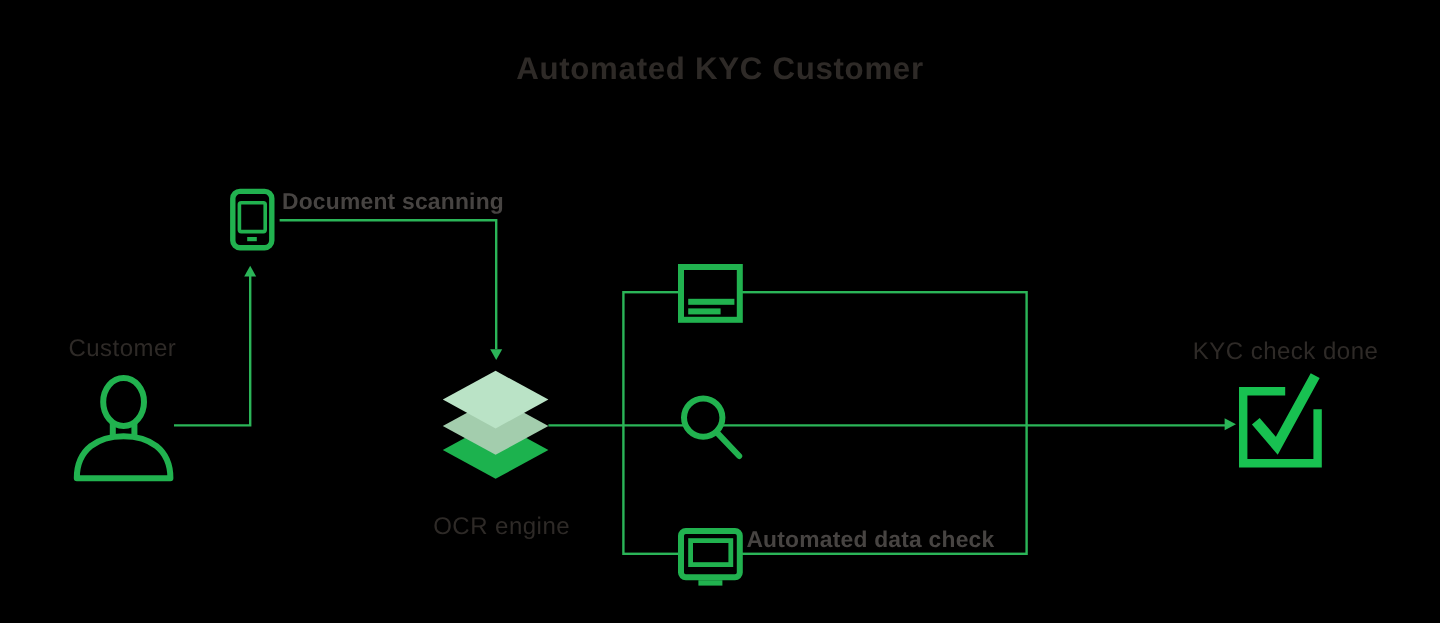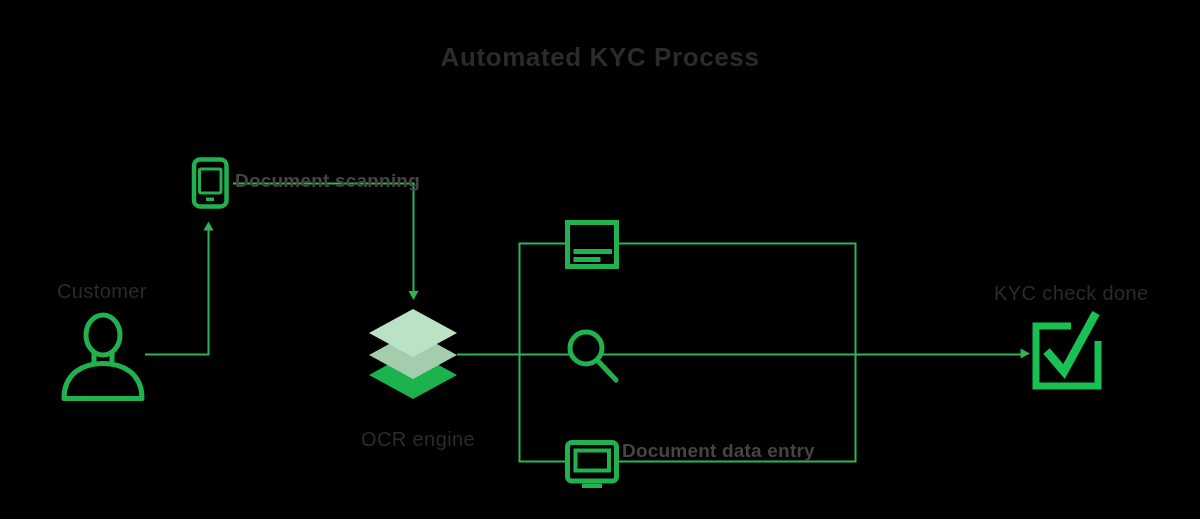--- a/index.html
+++ b/index.html
@@ -11,21 +11,21 @@
   .lbl{position:absolute;white-space:nowrap;line-height:1;}
   .title{
     left:0;top:44px;width:1200px;text-align:center;
     font-size:26px;font-weight:bold;color:#2e2a27;letter-spacing:.6px;
   }
   .node-lbl{font-size:20px;font-weight:normal;color:#2e2a27;letter-spacing:.4px;}
   .step-lbl{font-size:19px;font-weight:bold;color:#474442;letter-spacing:.2px;}
   .lbl-customer{left:57px;top:281px;}
   .lbl-ocr{left:361px;top:429px;}
   .lbl-kyc{left:994px;top:283px;}
-  .lbl-docscan{left:235px;top:159px;margin-top:12px;}
+  .lbl-docscan{left:235px;top:159px;}
   .lbl-dataext{left:622px;top:221px;}
   .lbl-crosscheck{left:621px;top:329px;}
   .lbl-dataentry{left:622px;top:441px;}
 </style>
 </head>
 <body>
 
 <div class="canvas">
 
   <svg width="1200" height="519" viewBox="0 0 1200 519">
@@ -80,26 +80,26 @@
       <rect x="575.5" y="450.5" width="33.5" height="20" fill="none" stroke="#21b24f" stroke-width="4"></rect>
       <rect x="582" y="483.5" width="20" height="4.5" fill="#21b24f"></rect>
     </g>
 
     <g fill="none" stroke="#18c151">
       <path d="M1071,326 H1036 V386 H1098 V341" stroke-width="7"></path>
       <path d="M1046.5,351 L1064,371.5 L1096,313" stroke-width="8.5" stroke-linejoin="miter"></path>
     </g>
   </svg>
 
-  <div class="lbl title">Automated KYC Process</div>
+  <div class="lbl title">Automated KYC Customer</div>
 
   <div class="lbl node-lbl lbl-customer">Customer</div>
 
   <div class="lbl step-lbl lbl-docscan">Document scanning</div>
 
   <div class="lbl node-lbl lbl-ocr">OCR engine</div>
 
 
 
-  <div class="lbl step-lbl lbl-dataentry">Document data entry</div>
+  <div class="lbl step-lbl lbl-dataentry">Automated data check</div>
 
   <div class="lbl node-lbl lbl-kyc">KYC check done</div>
 </div>
 
 </body></html>

